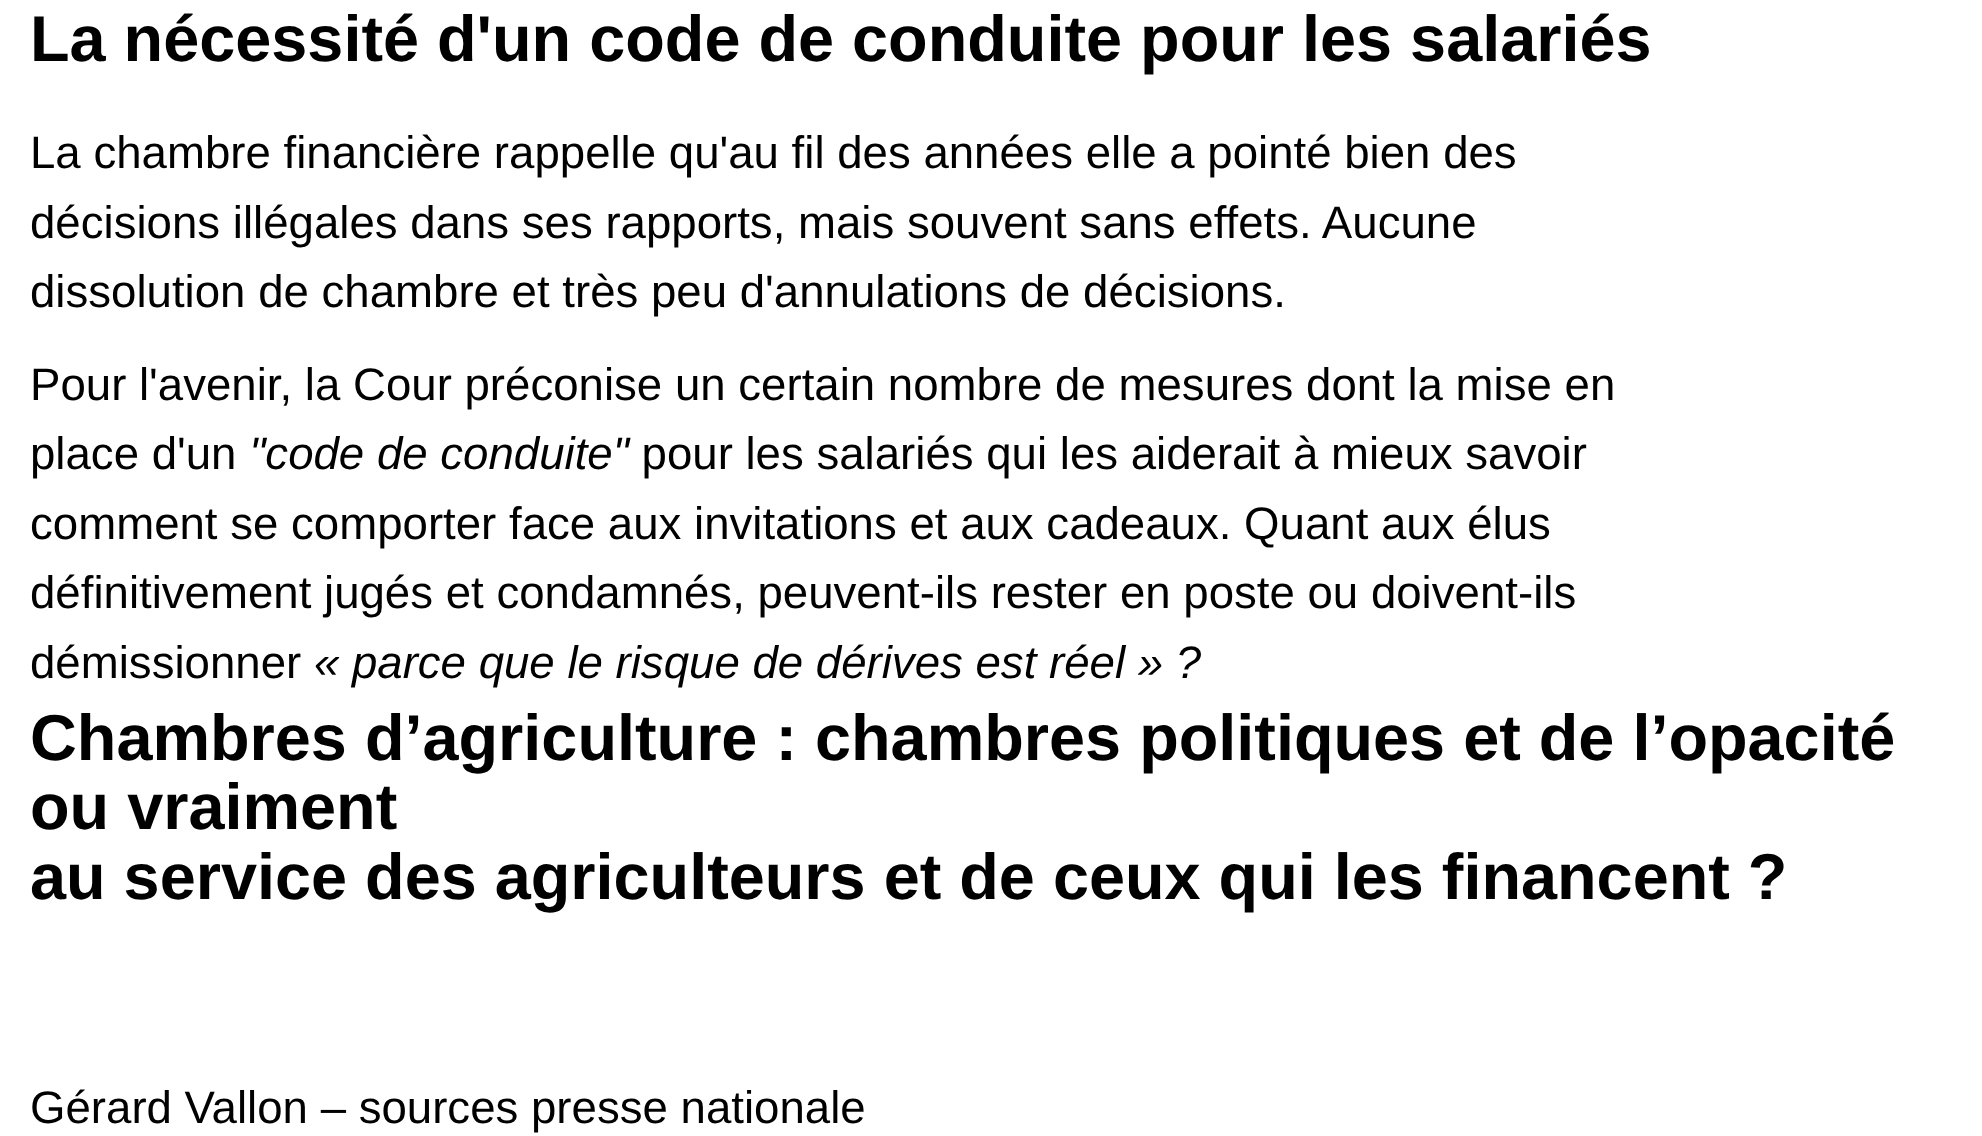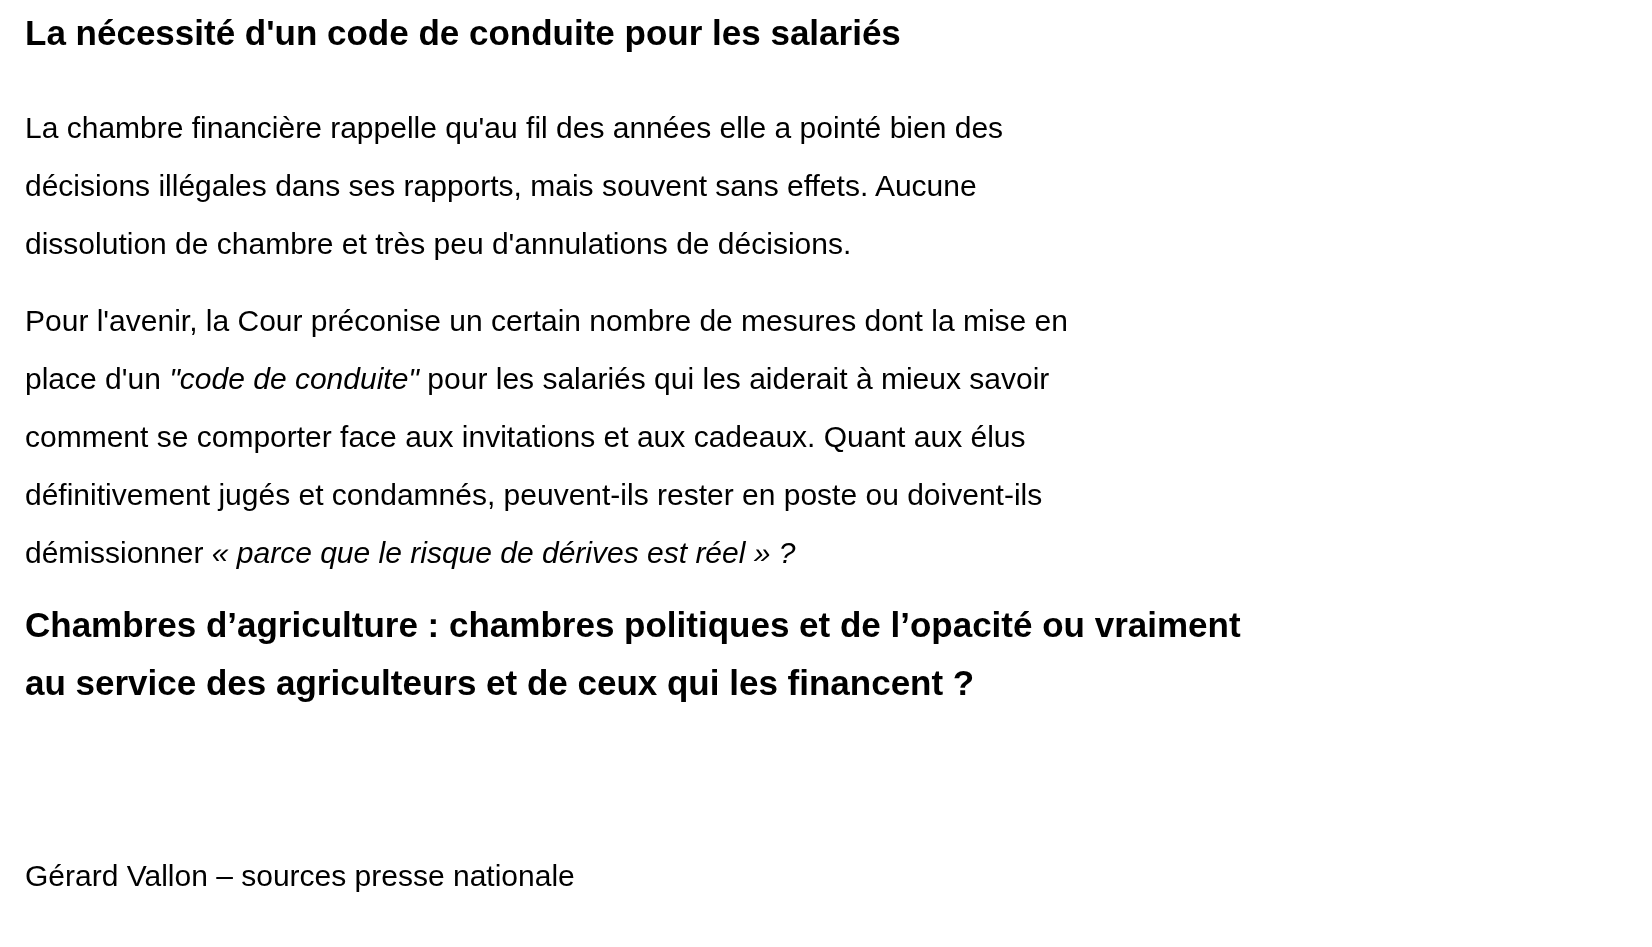--- a/index.html
+++ b/index.html
@@ -13,42 +13,42 @@
   }
   .page {
     width: 1652px;
     height: 947px;
     box-sizing: border-box;
     padding: 4px 20px 0 25px;
     overflow: hidden;
     background: #ffffff;
   }
   .heading {
-    font-size: 35px;
+    font-size: 54px;
     font-weight: bold;
     line-height: 58px;
     margin: 0;
     white-space: pre-line;
   }
   .body-text {
-    font-size: 30px;
+    font-size: 38px;
     font-weight: normal;
     line-height: 58px;
     margin: 0;
     white-space: pre-line;
   }
   .italic {
     font-style: italic;
   }
   #paragraph-cour-preconise .line {
     line-height: 58px;
   }
   #paragraph-chambre-financiere { margin-top: 37px; }
   #paragraph-cour-preconise    { margin-top: 19px; }
-  #heading-chambres-agriculture{ margin-top: 14px; }
+  #heading-chambres-agriculture{ margin-top: 4px; }
   #byline                      { margin-top: 135px; }
 </style>
 </head>
 <body>
 
 <main class="page">
 
   <h1 class="heading" id="heading-code-conduite">La nécessité d'un code de conduite pour les salariés</h1>
 
   <p class="body-text" id="paragraph-chambre-financiere">La chambre financière rappelle qu'au fil des années elle a pointé bien des

